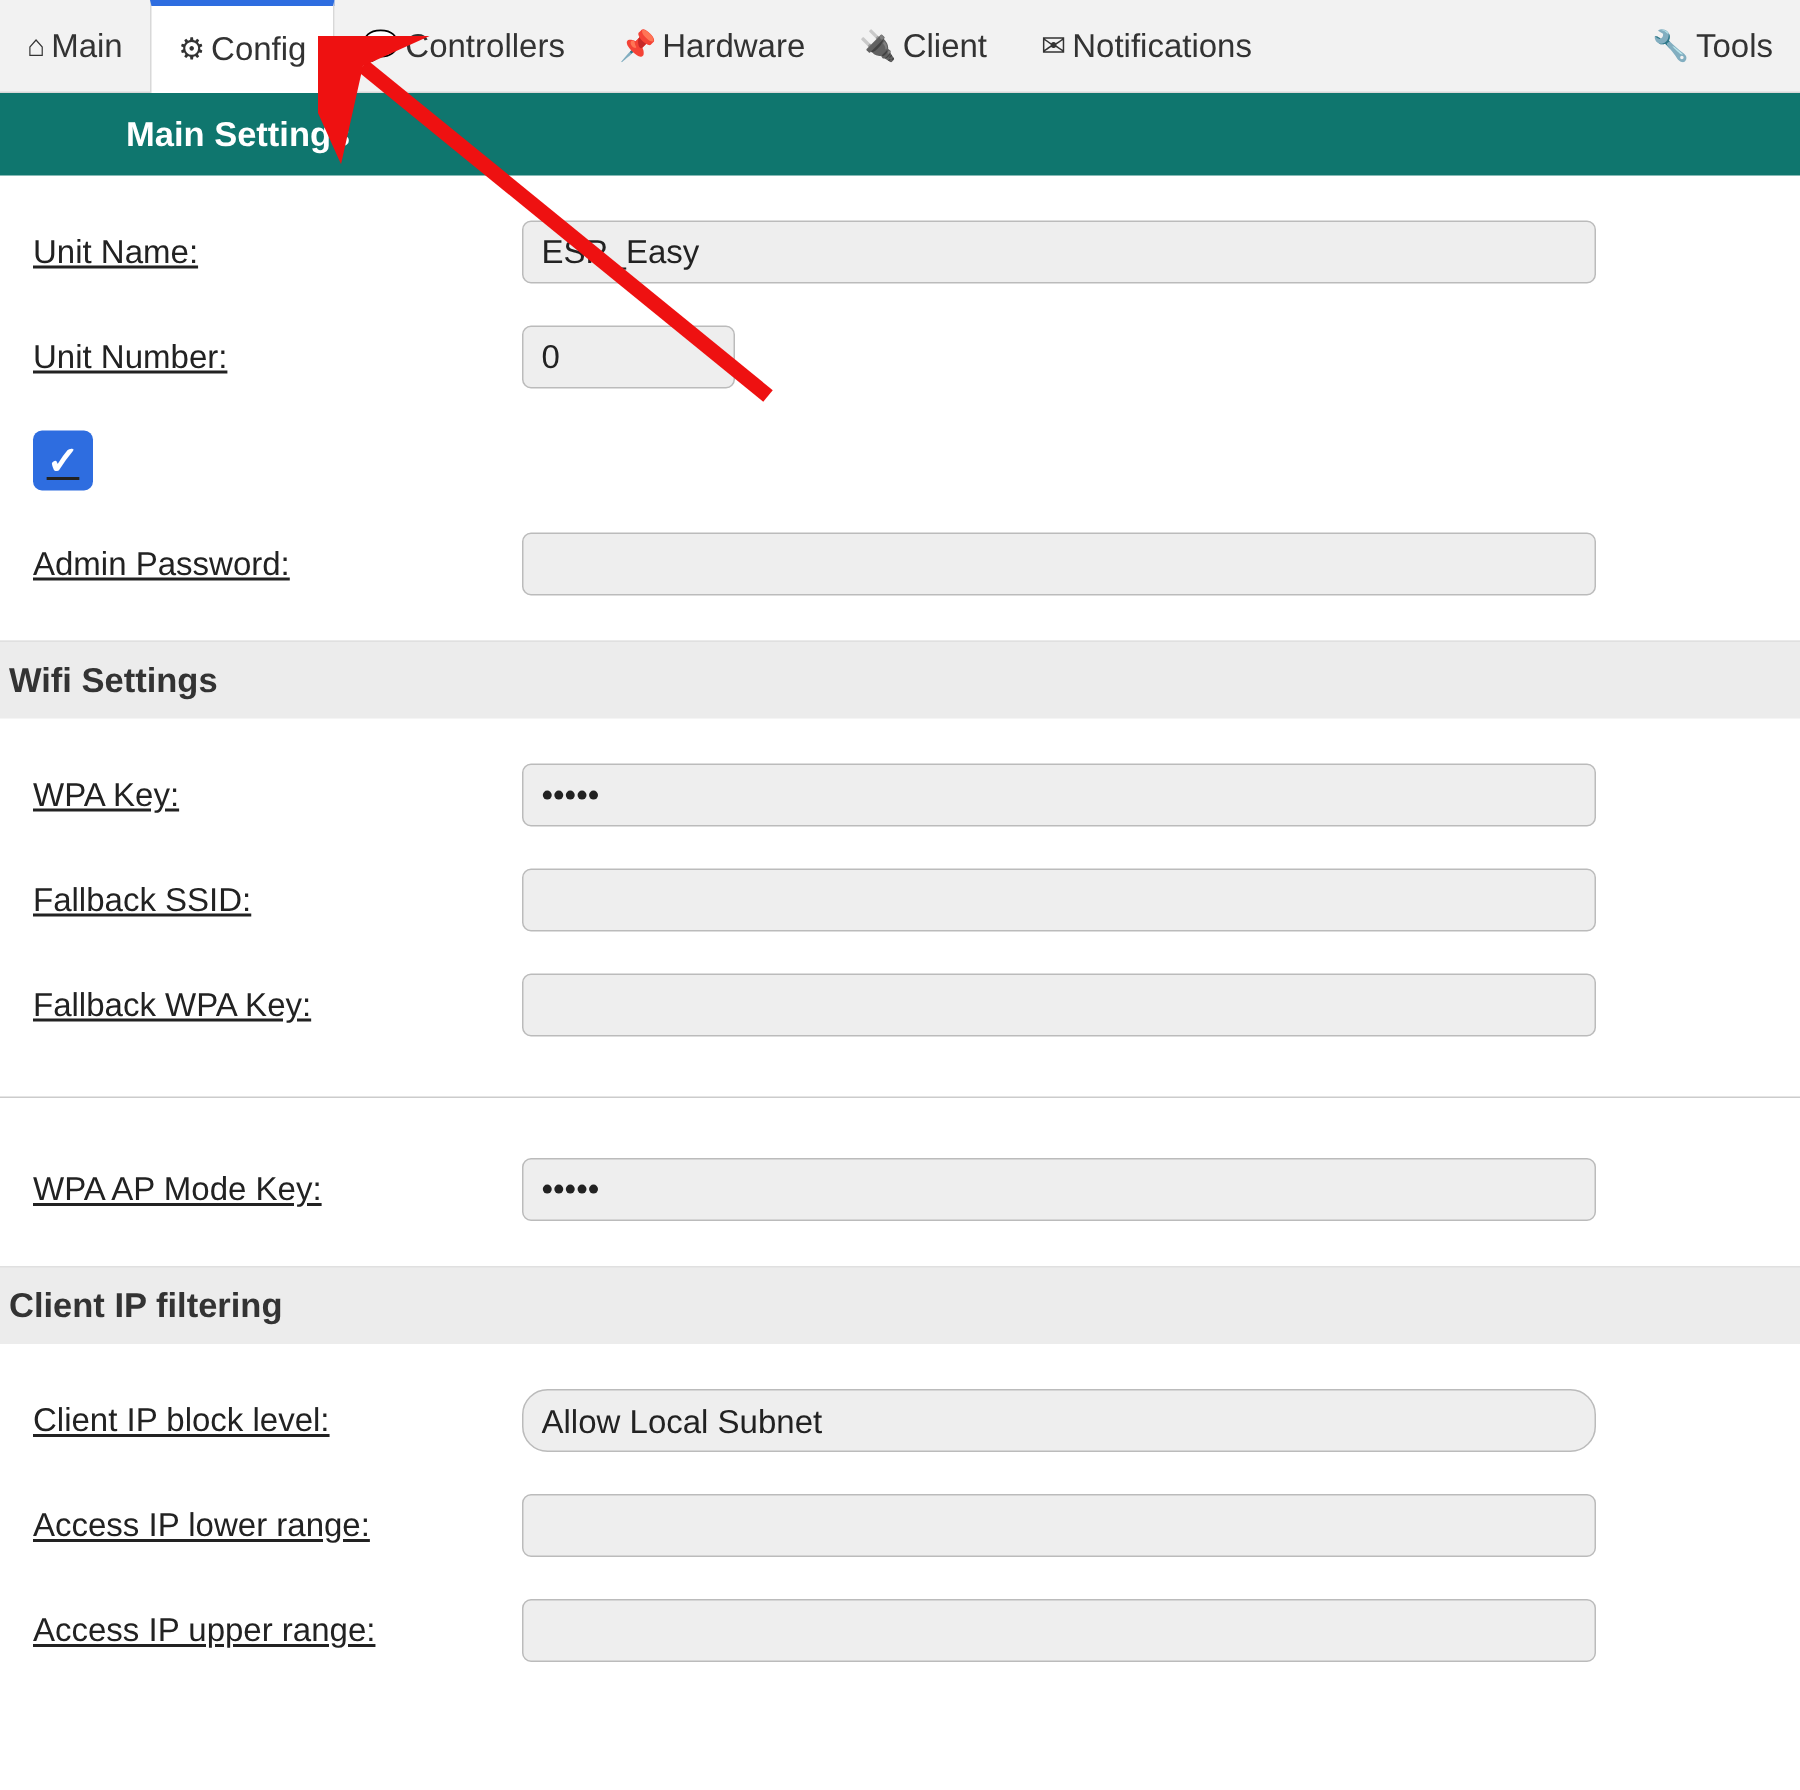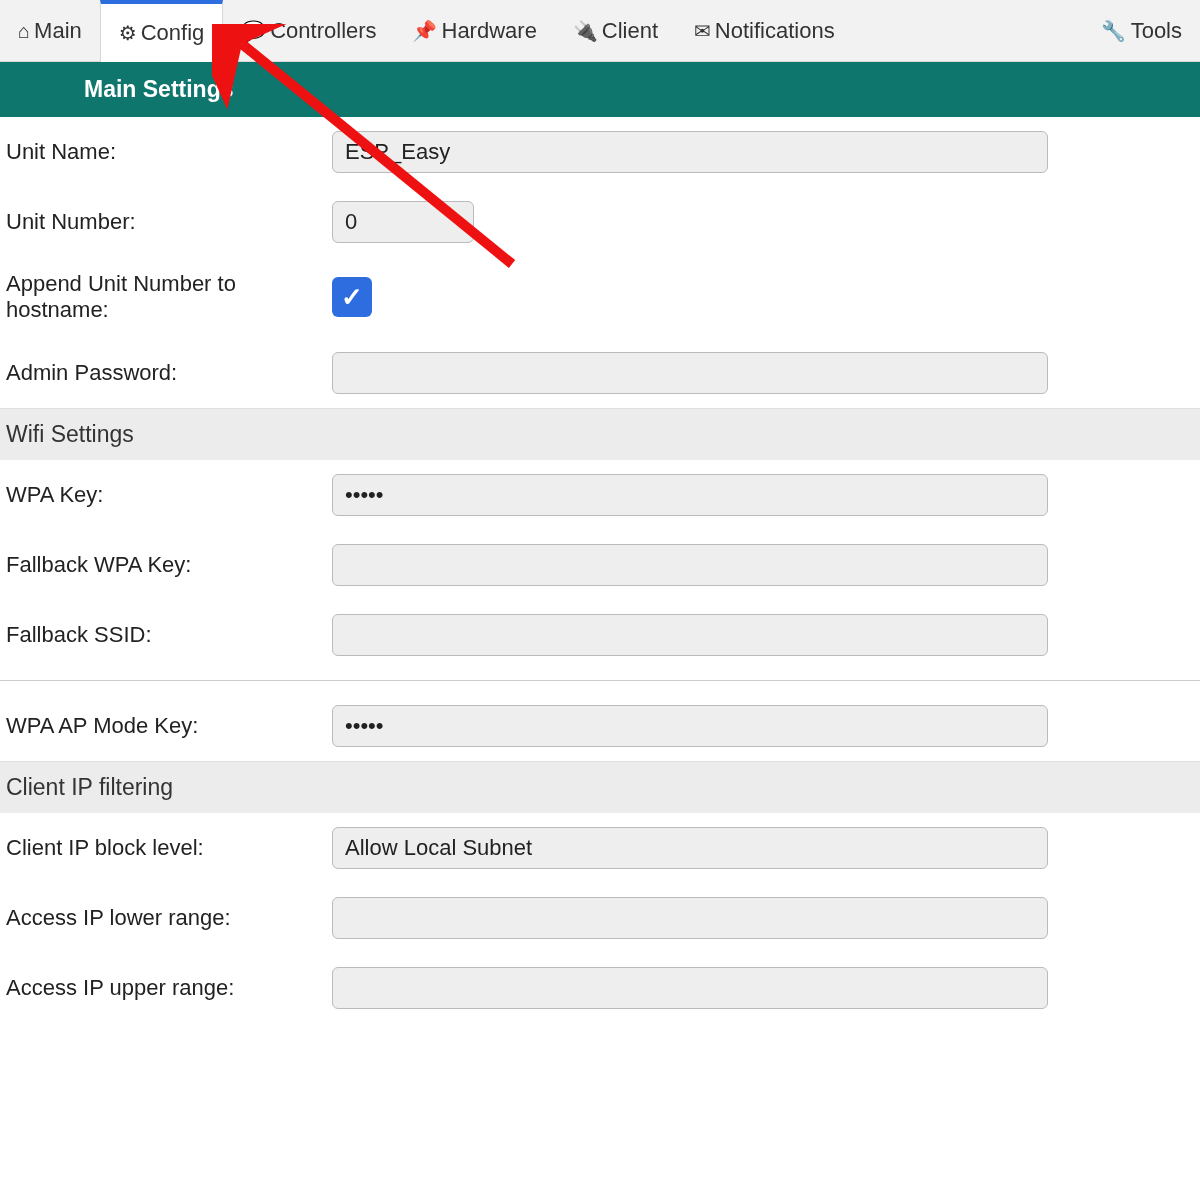--- a/index.html
+++ b/index.html
@@ -22,46 +22,47 @@
   }
   nav.tabs .spacer { flex: 1; }
   .tab .ic { font-size: 20px; line-height: 1; display: inline-block; }
 
   
   .section-dark {
     background: #0f766e; color: #fff; font-weight: bold;
     padding: 14px 0 14px 84px; font-size: 23px;
   }
   .section-grey {
-    background: #ececec; color: #333; font-weight: normal;
+    background: #ececec; color: #333; font-weight: bold;
     padding: 12px 0 12px 6px; font-size: 23px;
     border-top: 1px solid #e0e0e0;
   }
 
   
-  .rows { padding: 0; }
+  .rows { padding: 16px; text-decoration: underline; }
   .row {
     display: flex; align-items: center; padding: 14px 6px;
   }
   .row label {
     width: 326px; flex: 0 0 326px; padding-right: 8px;
     font-size: 22px; line-height: 1.2;
   }
   .row .field { flex: 1; max-width: 716px; }
   input[type=text], input[type=password], input[type=number], select {
     width: 100%; height: 42px; padding: 4px 12px;
     background: #eeeeee; border: 1px solid #bbb; border-radius: 6px;
     font-size: 22px; color: #222;
   }
   input[type=number].short { width: 142px; }
   select {
     appearance: none; -webkit-appearance: none; background: #eeeeee
       linear-gradient(45deg, transparent 50%, #444 50%) no-repeat calc(100% - 20px) 50% / 8px 8px,
       #eeeeee linear-gradient(135deg, #444 50%, transparent 50%) no-repeat calc(100% - 12px) 50% / 8px 8px;
     padding-right: 36px;
+    border-radius: 17px;
   }
 
   
   .check {
     width: 40px; height: 40px; border-radius: 6px; background: #2e6de0;
     display: flex; align-items: center; justify-content: center;
     color: #fff; font-size: 26px; font-weight: bold; cursor: pointer;
   }
 
   
@@ -120,21 +121,20 @@
         <input type="text" value="ESP_Easy" style="">
       </div>
     </div>
     <div class="row">
       <label>Unit Number:</label>
       <div class="field">
         <input type="number" class="short" value="0" style="">
       </div>
     </div>
     <div class="row">
-      <label>Append Unit Number to hostname:</label>
       <div class="field">
         <div class="check">
           <span>✓</span>
         </div>
       </div>
     </div>
     <div class="row">
       <label>Admin Password:</label>
       <div class="field">
         <input type="password" value="" style="">
@@ -144,27 +144,27 @@
 
   <div class="section-grey">Wifi Settings</div>
   <div class="rows">
     <div class="row">
       <label>WPA Key:</label>
       <div class="field">
         <input type="text" value="•••••" style="">
       </div>
     </div>
     <div class="row">
+      <label>Fallback SSID:</label>
+      <div class="field">
+        <input type="text" value="" style="">
+      </div>
+    </div>
+    <div class="row">
       <label>Fallback WPA Key:</label>
-      <div class="field">
-        <input type="text" value="" style="">
-      </div>
-    </div>
-    <div class="row">
-      <label>Fallback SSID:</label>
       <div class="field">
         <input type="text" value="" style="">
       </div>
     </div>
   </div>
   <hr class="thin">
   <div class="rows">
     <div class="row">
       <label>WPA AP Mode Key:</label>
       <div class="field">

